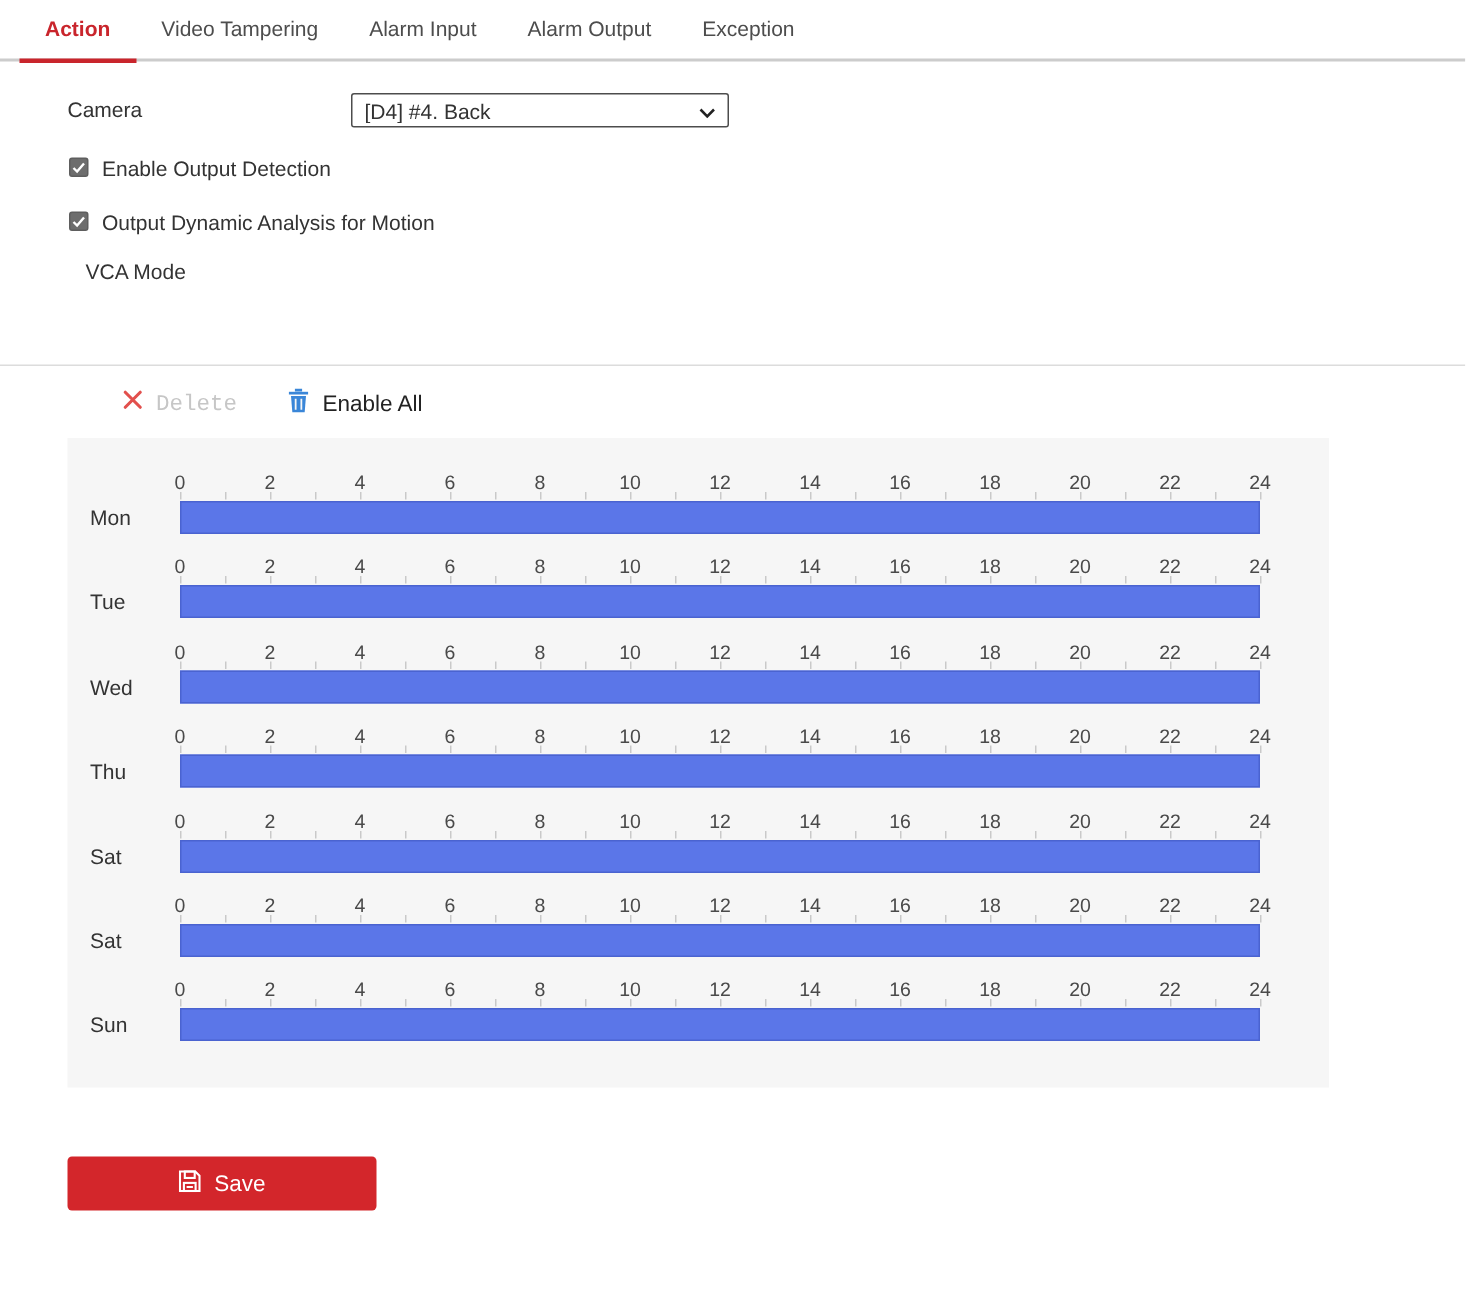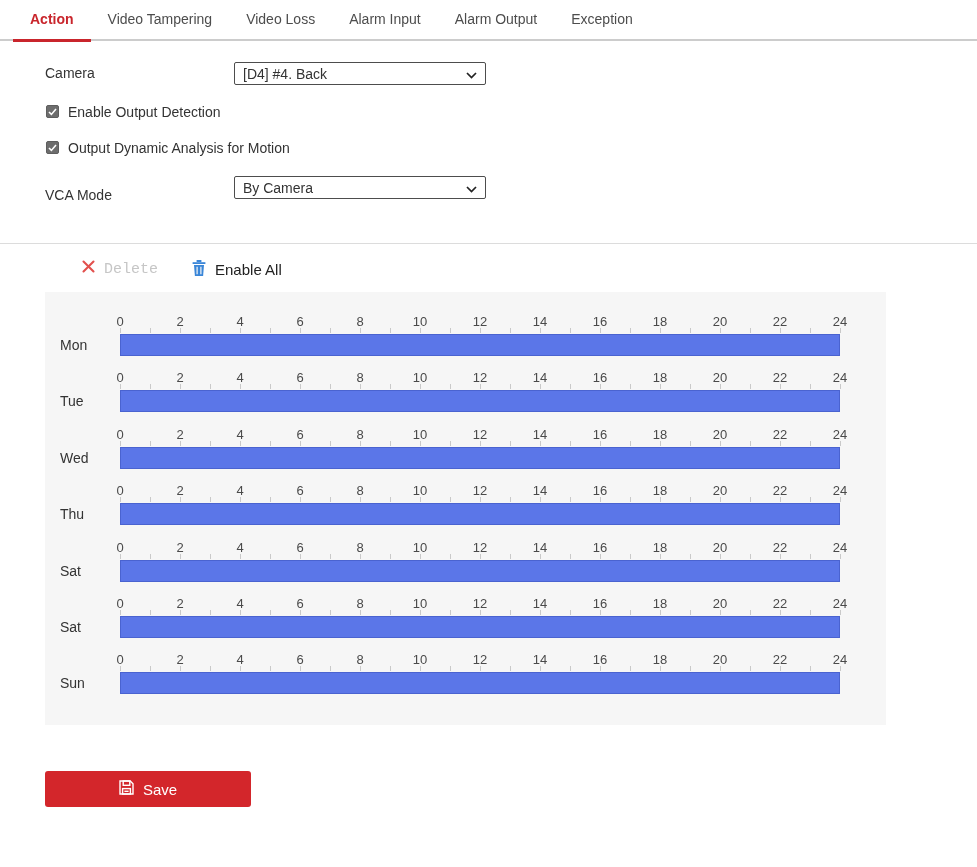--- a/index.html
+++ b/index.html
@@ -59,21 +59,20 @@
   .save-btn{position:absolute;top:771px;left:45px;width:206px;height:36px;background:var(--save-red);border:none;border-radius:3px;color:#fff;font-size:15px;font-family:inherit;display:flex;align-items:center;justify-content:center;gap:9px;cursor:pointer;}
 </style>
 </head>
 <body>
 
 <div class="page">
 
   <div class="tabs">
     <span class="tab active">Action</span>
     <span class="tab">Video Tampering</span>
-    <span class="tab">Video Loss</span>
     <span class="tab">Alarm Input</span>
     <span class="tab">Alarm Output</span>
     <span class="tab">Exception</span>
   </div>
 
   <span class="form-label" style="top:62px;">Camera</span>
   <div class="select" style="top:62px;">
     <span class="sel-value">[D4] #4. Back</span>
     <span>
       <svg width="11" height="7" viewBox="0 0 11 7">
@@ -92,29 +91,21 @@
   </div>
   <div class="check-row" style="top:140px;">
     <span class="checkbox">
       <svg width="9" height="8" viewBox="0 0 9 8">
           <path d="M1 4 L3.4 6.4 L8 1" stroke="#fff" stroke-width="1.6" fill="none"></path>
         </svg>
     </span>
     <span class="check-label">Output Dynamic Analysis for Motion</span>
   </div>
 
-  <span class="form-label" style="top:184px;">VCA Mode</span>
-  <div class="select" style="top:176px;">
-    <span class="sel-value">By Camera</span>
-    <span>
-      <svg width="11" height="7" viewBox="0 0 11 7">
-          <path d="M1 1 L5.5 5.6 L10 1" stroke="#222" stroke-width="1.7" fill="none"></path>
-        </svg>
-    </span>
-  </div>
+  <span class="form-label" style="top:170px;margin-left:12px;">VCA Mode</span>
 
   <div class="subtab-line"></div>
 
   <div class="toolbar">
     <span class="tool-btn disabled">
       <span class="x-icon">
         <svg width="13" height="13" viewBox="0 0 13 13">
             <path d="M1.5 1.5 L11.5 11.5 M11.5 1.5 L1.5 11.5" stroke-width="2.1" stroke-linecap="round" fill="none"></path>
           </svg>
       </span>

